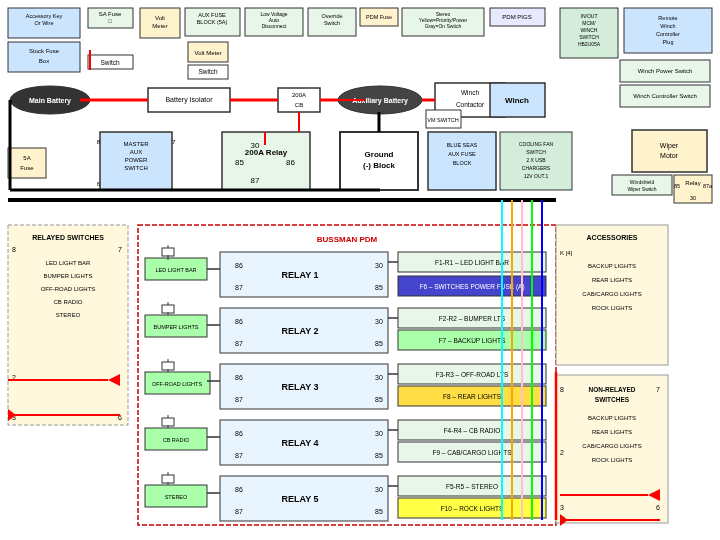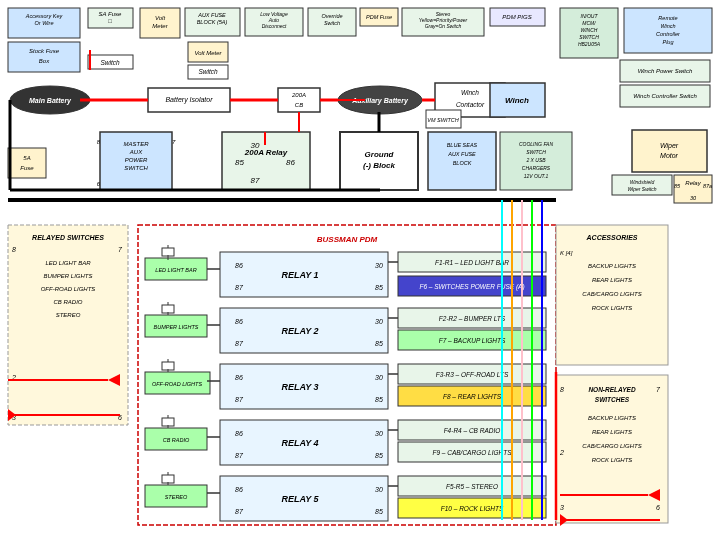--- a/index.html
+++ b/index.html
@@ -9,21 +9,20 @@
       background: #ffffff;
       font-family: Arial, sans-serif;
       overflow: hidden;
       position: relative;
     }
     #diagram {
       width: 720px;
       height: 482px;
       position: relative;
       background: #ef4444;
-      font-style: italic;
     }
     svg#main-svg {
       position: absolute;
       top: 0; left: 0;
       width: 720px;
       height: 540px;
     }
     
   </style>
 </head>

